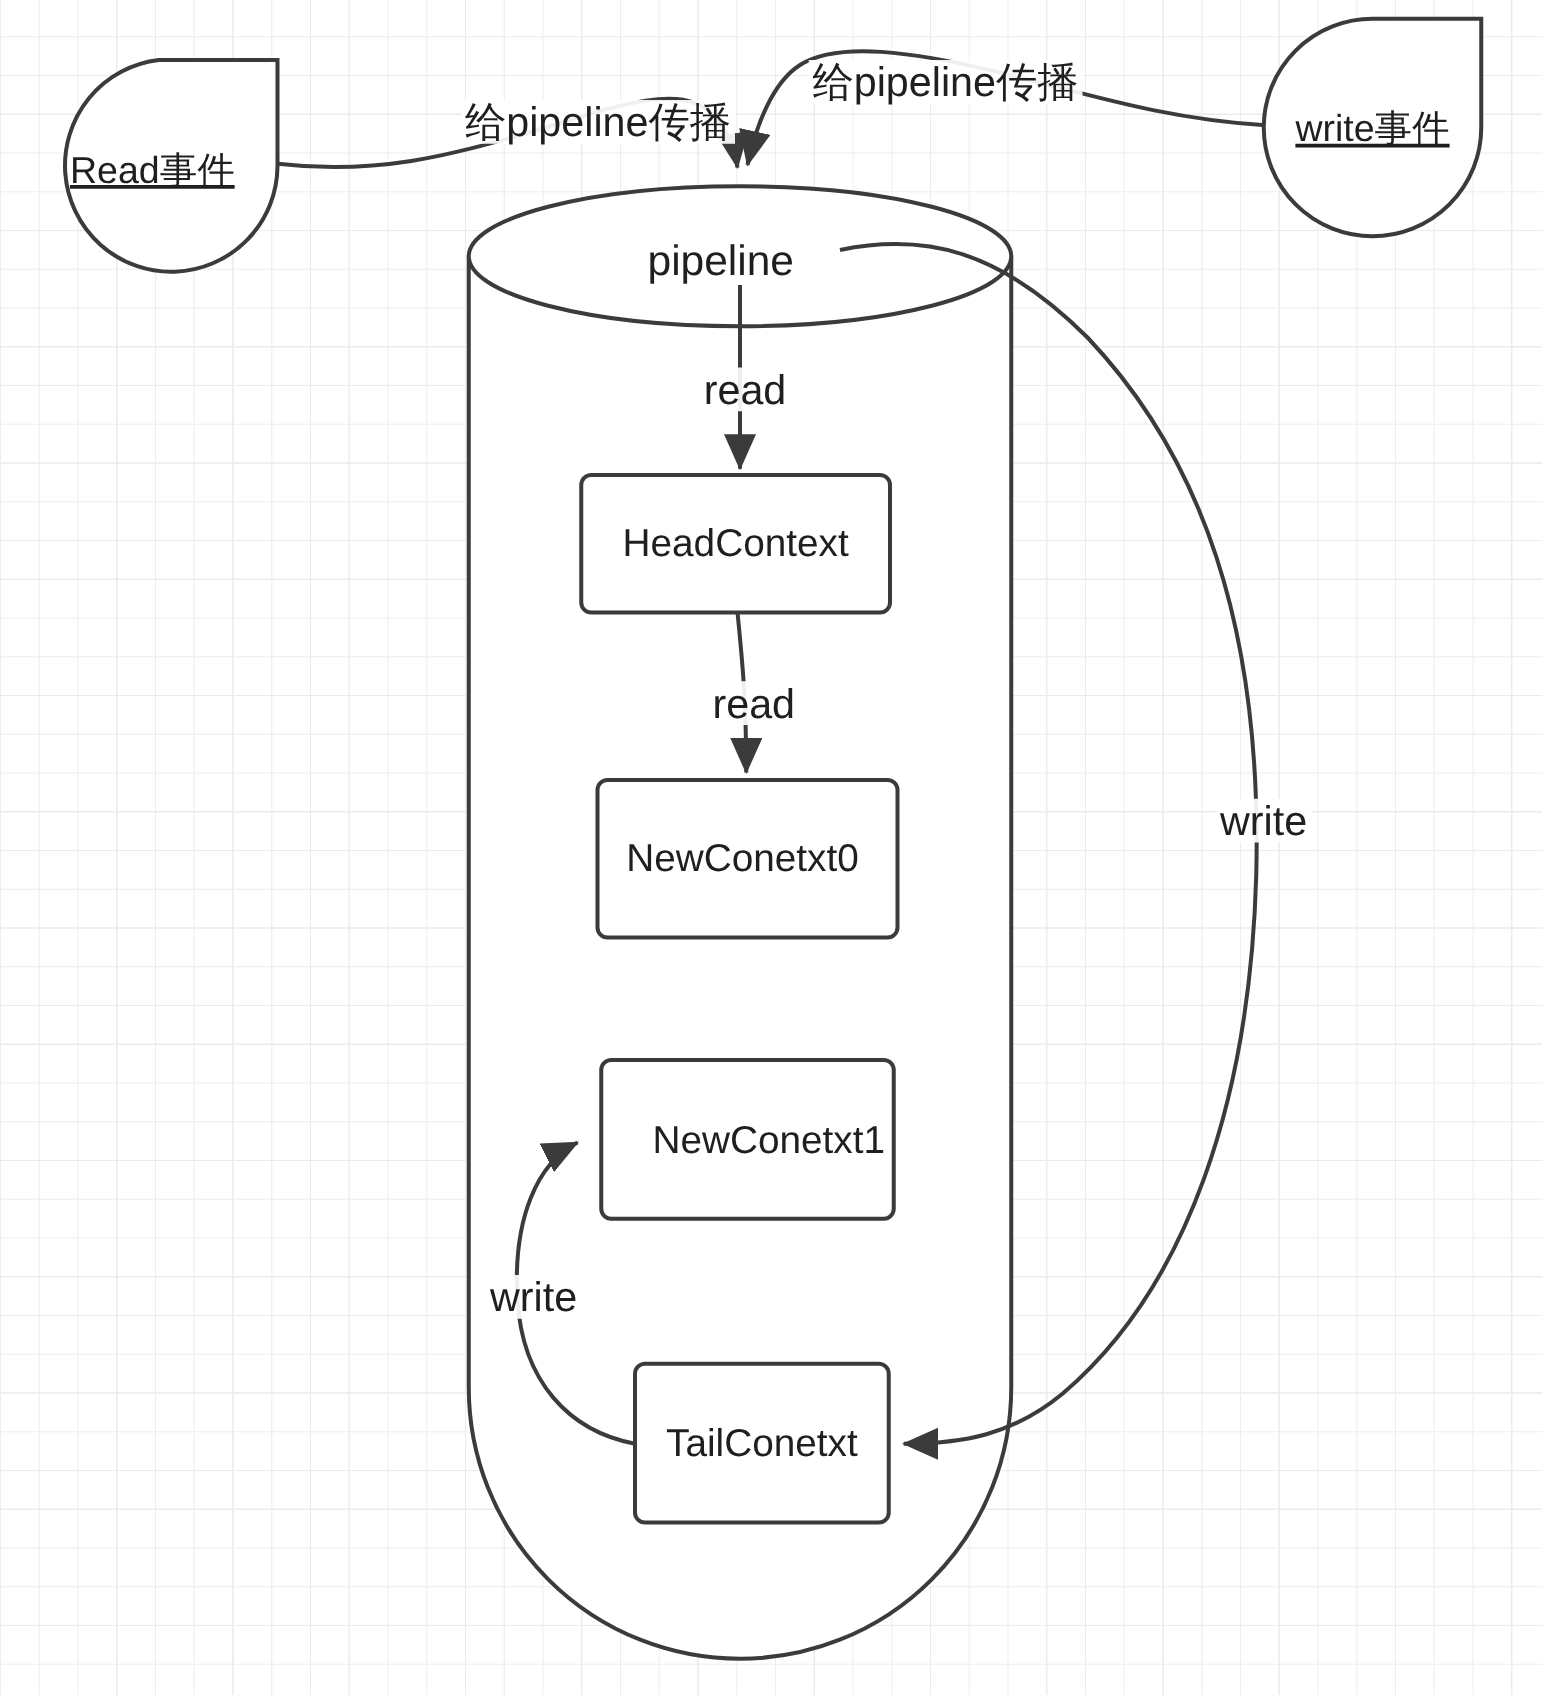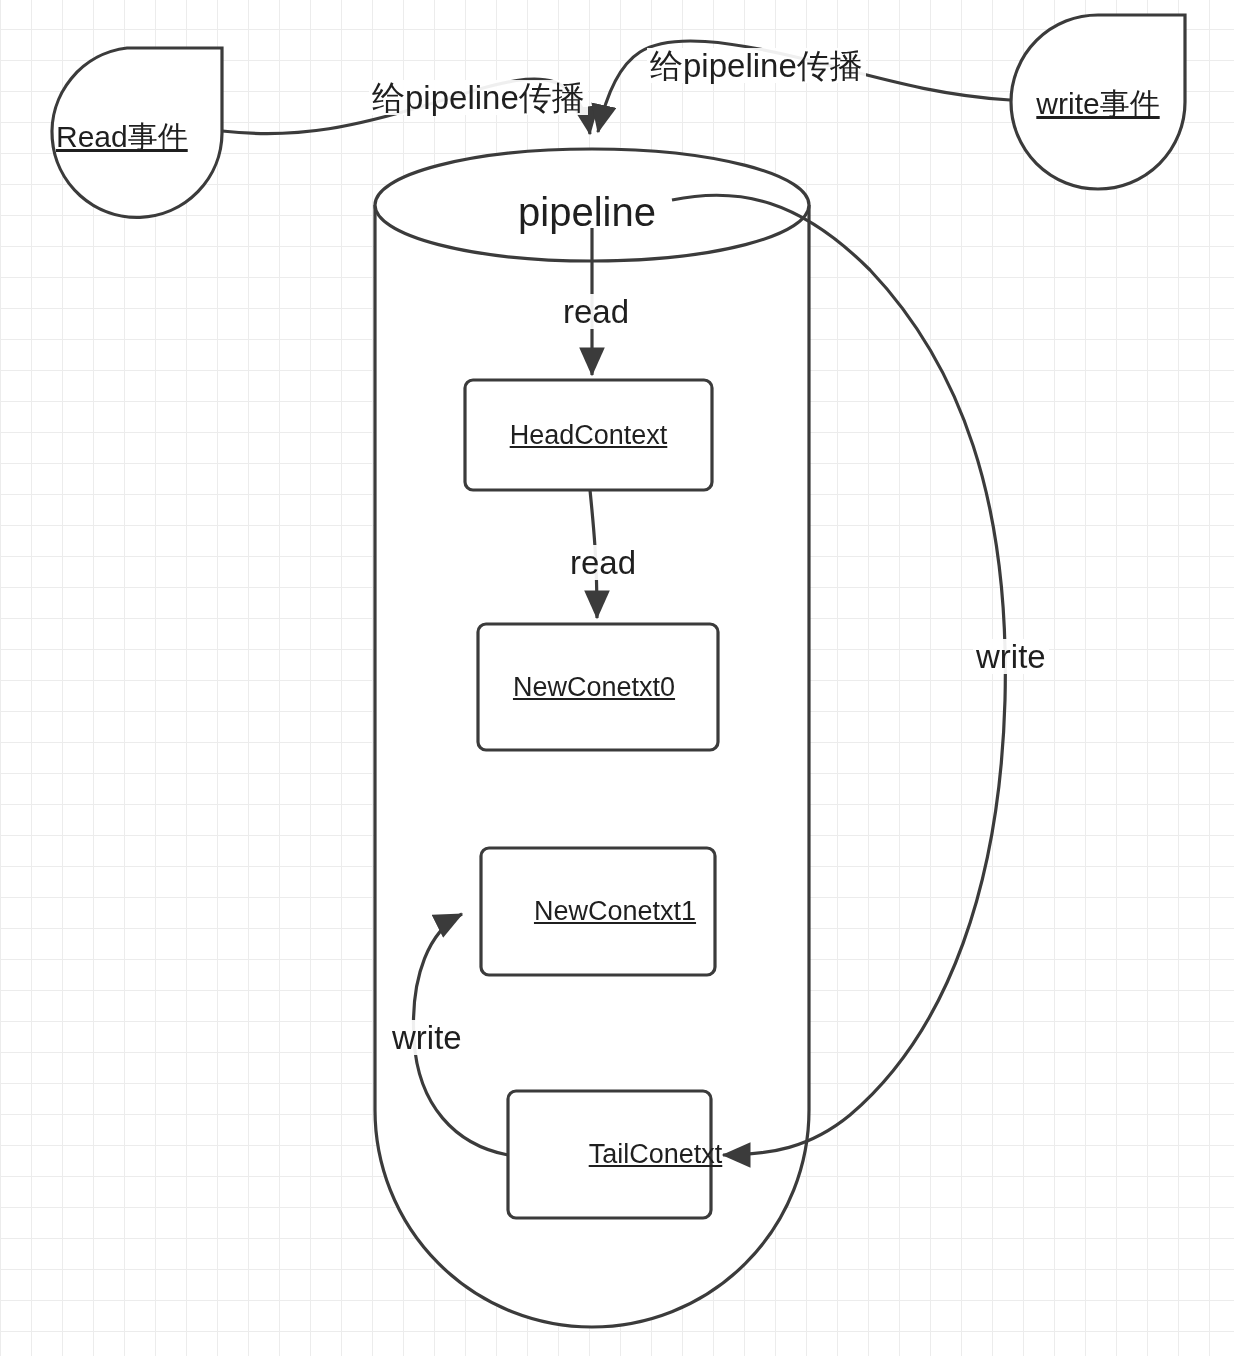--- a/index.html
+++ b/index.html
@@ -45,30 +45,29 @@
     font-size: 33px;
     background: rgba(255,255,255,0.92);
     padding: 1px 3px;
   }
   .lbl-node {
     font-size: 30px;
     text-align: center;
     text-decoration: underline;
   }
   .lbl-cyl {
-    font-size: 40px;
+    font-size: 34px;
   }
   .lbl-box {
-    font-size: 27px;
+    font-size: 31px;
     position: absolute;
     display: flex;
     align-items: center;
     justify-content: center;
     color: #1f1f1f;
-    text-decoration: underline;
   }
 </style>
 </head>
 <body>
 
 <div id="canvas">
 
   <svg id="vec" viewBox="0 0 1234 1356">
     <defs>
       <marker id="arrow" markerWidth="12" markerHeight="12" refX="8.6" refY="4" orient="auto" markerUnits="strokeWidth">
@@ -109,21 +108,21 @@
   <div class="lbl lbl-node" style="left:1035px; top:89px; width:126px;">write事件</div>
 
   <div class="lbl lbl-cyl" style="left:518px; top:192px;">pipeline</div>
 
   <div class="lbl-box" style="left:465px; top:380px; width:247px; height:110px;">HeadContext</div>
 
   <div class="lbl-box" style="left:478px; top:624px; width:232px; height:126px;">NewConetxt0</div>
 
   <div class="lbl-box" style="left:498px; top:848px; width:234px; height:127px;">NewConetxt1</div>
 
-  <div class="lbl-box" style="left:508px; top:1091px; width:203px; height:127px;padding-left:46px;">TailConetxt</div>
+  <div class="lbl-box" style="left:508px; top:1091px; width:203px; height:127px;">TailConetxt</div>
 
   <div class="lbl lbl-edge" style="left:369px; top:80px;">给pipeline传播</div>
 
   <div class="lbl lbl-edge" style="left:647px; top:48px;">给pipeline传播</div>
 
   <div class="lbl lbl-edge" style="left:560px; top:294px;">read</div>
 
   <div class="lbl lbl-edge" style="left:567px; top:545px;">read</div>
 
   <div class="lbl lbl-edge" style="left:389px; top:1020px;">write</div>

